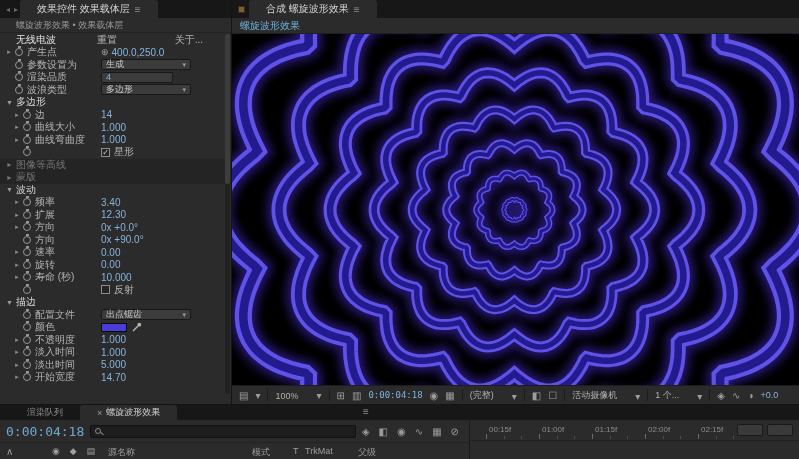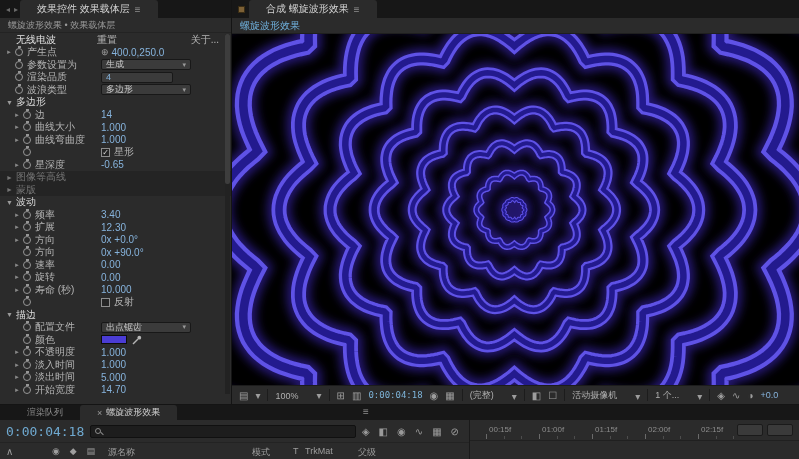--- a/index.html
+++ b/index.html
@@ -10,25 +10,25 @@
   
   .tabbar { height:18px; background:#171717; display:flex; align-items:center; padding-left:4px; flex:0 0 18px; }
   .chev { color:#6a6a6a; font-size:8px; padding:0 2px; }
   .tab { background:#2b2b2b; height:18px; display:flex; align-items:center; padding:0 17px; font-size:10px; color:#d2d2d2; border-top-left-radius:3px; border-top-right-radius:3px; white-space:nowrap; }
   .tab.inactive { background:transparent; color:#8f8f8f; }
   .menu-icon { color:#8f8f8f; font-size:10px; margin-left:5px; }
   .panel-dot { width:7px; height:7px; background:#7d6136; margin:0 4px 0 2px; border:1px solid #3a2d15; }
 
   
   #effects-panel { width:232px; background:#2b2b2b; border-right:1px solid #141414; display:flex; flex-direction:column; position:relative; }
-  .subtitle { height:15px; line-height:15px; font-size:9px; color:#9a9a9a; padding-left:8px; border-bottom:1px solid #232323; }
+  .subtitle { height:15px; line-height:15px; font-size:9px; color:#9a9a9a; padding-left:16px; border-bottom:1px solid #232323; }
   .fx-header { height:13px; display:flex; align-items:center; font-size:10px; padding-left:16px;justify-content:center; }
   .fx-name { color:#e6e6e6; flex:0 0 81px; }
   .fx-reset { color:#b5b5b5; }
-  .fx-about { margin-left:auto; margin-right:12px; color:#b5b5b5; }
+  .fx-about { margin-left:auto; margin-right:28px; color:#b5b5b5; }
   #param-rows { flex:1; overflow:hidden; }
   .prow { height:12.5px; display:flex; align-items:center; padding-left:6px; font-size:10px; color:#b4b4b4; }
   .prow.ind { padding-left:14px; }
   .c-arrow { width:9px; color:#8a8a8a; font-size:6px; flex:0 0 9px; }
   .sw { width:8px; height:8px; border:1px solid #969696; border-radius:50%; margin-right:4px; position:relative; flex:0 0 8px; }
   .sw::before { content:''; position:absolute; top:-3px; left:2px; width:3px; height:2px; background:#969696; }
   .plabel { flex:0 0 74px; overflow:hidden; white-space:nowrap; }
   .prow.ind .plabel { flex-basis:66px; }
   .val { color:#86b3dc; }
   .pointv { color:#86b3dc; display:flex; align-items:center; gap:3px; }
@@ -157,26 +157,20 @@
             <span class="sw"></span>
             <span class="plabel">曲线弯曲度</span>
             <span class="val">1.000</span>
           </div>
           <div class="prow ind">
             <span class="c-arrow"></span>
             <span class="sw"></span>
             <span class="plabel"></span>
             <span class="cb">✓</span>
             <span class="cbl">星形</span>
-          </div>
-          <div class="prow ind">
-            <span class="c-arrow">►</span>
-            <span class="sw"></span>
-            <span class="plabel">星深度</span>
-            <span class="val">-0.65</span>
           </div>
           <div class="prow grpd">
             <span class="tri">►</span>
             <span class="glabel">图像等高线</span>
           </div>
           <div class="prow grpd">
             <span class="tri">►</span>
             <span class="glabel">蒙版</span>
           </div>
           <div class="prow grp">

